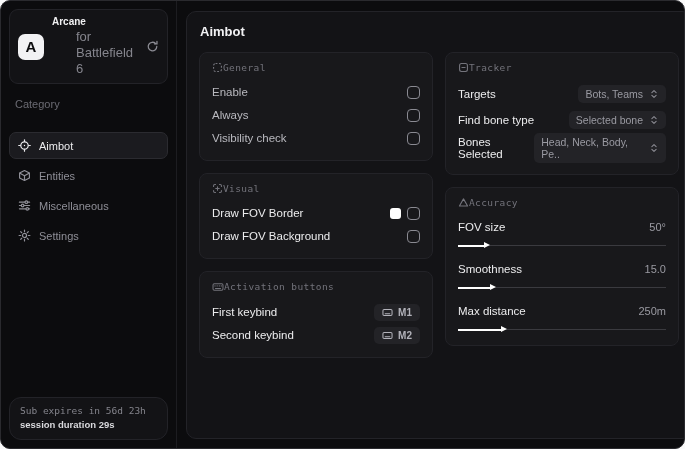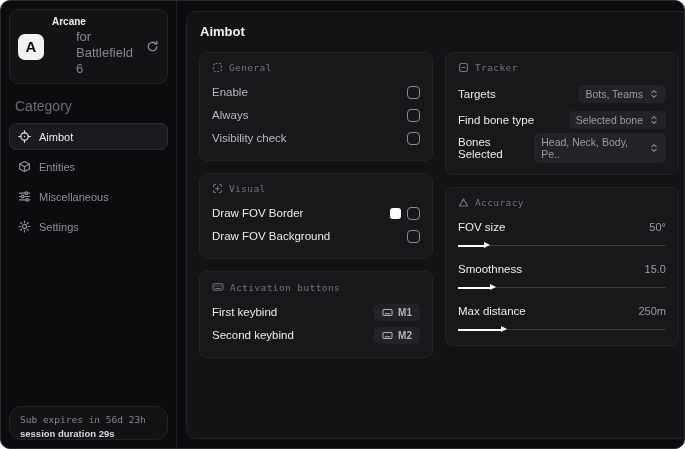--- a/index.html
+++ b/index.html
@@ -34,37 +34,37 @@
     width: 26px; height: 26px; border-radius: 7px;
     background: #f2f2f4; color: #0c0c0e;
     font-weight: 700; font-size: 15px;
     display: flex; align-items: center; justify-content: center;
   }
   .app-meta { flex: 1; line-height: 1.25; }
   .app-name { color: #f0f0f2; font-size: 10px; font-weight: 700; }
   .app-sub  { color: #85858d; font-size: 13px; margin-left: 24px; }
   .refresh-btn { color: #8a8a92; display: flex; align-items: center; }
   .category-label {
-    color: #6b6b73; font-size: 14px; margin: 2px 6px 9px;
+    color: #6b6b73; font-size: 11px; margin: 2px 6px 22px;
   }
   .nav { display: flex; flex-direction: column; gap: 3px; }
   .nav-item {
     display: flex; align-items: center; gap: 8px;
     height: 27px; padding: 0 8px; border-radius: 7px;
     color: #8f8f97; font-size: 11px; font-weight: 500;
     border: 1px solid transparent; cursor: default;
   }
   .nav-item.active {
     background: #1b1b1f; border-color: #2b2b30; color: #eaeaec;
   }
   .nav-item .icon { display: flex; }
   .sidebar-spacer { flex: 1; }
   .sub-card {
     background: #131316; border: 1px solid #232328; border-radius: 12px;
-    padding: 7px 10px 0;
+    padding: 7px 10px 9px;
   }
   .sub-line1 {
     font-family: "DejaVu Sans Mono", monospace;
     color: #84848c; font-size: 9.5px; margin-bottom: 3px;
   }
   .sub-line2 { color: #d9d9dd; font-size: 9.5px; font-weight: 700; }
 
   
   .main-wrap { flex: 1; padding: 10px 9px 9px 9px; }
   .panel {
@@ -73,21 +73,21 @@
     padding: 12px; overflow: hidden;
   }
   .page-title { color: #f2f2f4; font-size: 13px; font-weight: 700; margin: 0 0 13px 1px; }
   .columns { display: flex; gap: 12px; }
   .col { width: 234px; display: flex; flex-direction: column; gap: 12px; }
   .card {
     background: #18181b; border: 1px solid #232328; border-radius: 8px;
     padding: 9px 12px 11px;
   }
   .card-header {
-    display: flex; align-items: flex-end; gap: 6px;
+    display: flex; align-items: flex-start; 
     color: #73737b; font-size: 9.5px; letter-spacing: 0.4px;
     font-family: "DejaVu Sans Mono", monospace;
     margin-bottom: 8px;
   }
   .row {
     display: flex; align-items: center; justify-content: space-between;
     min-height: 22px;
   }
   .card .row + .row { margin-top: 1px; }
   .row-label-dim { color: #b9b9bf; font-size: 11.5px; font-weight: 500; }

